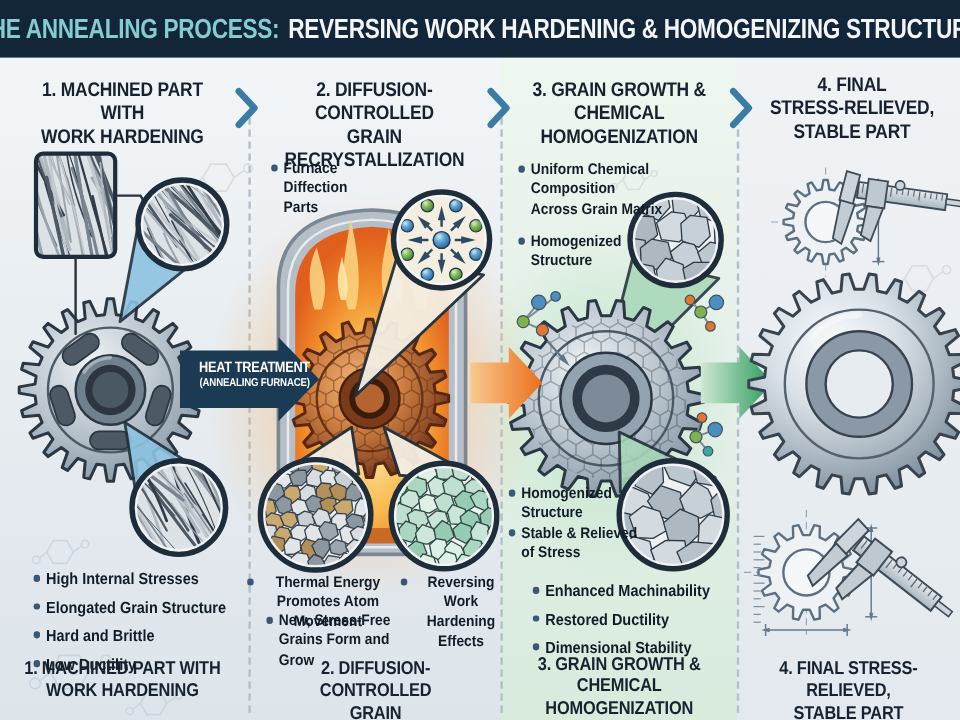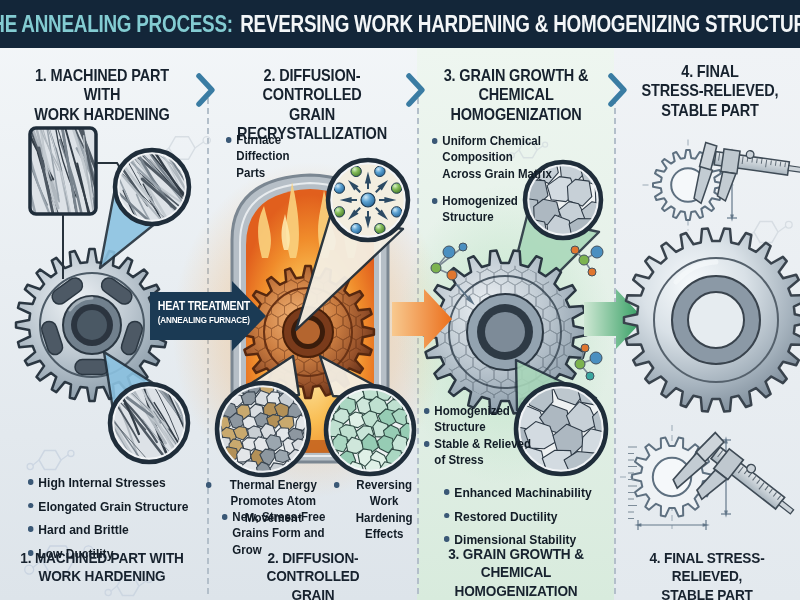--- a/index.html
+++ b/index.html
@@ -18,21 +18,21 @@
   .cxc{transform:scaleX(.88);transform-origin:50% 50%;}
   .cxl{transform:scaleX(.9);transform-origin:0 50%;}
   .hdr{font-weight:bold;font-size:16.5px;line-height:1.18;text-align:center;white-space:pre-line;letter-spacing:-.2px;}
   .ftr{font-weight:bold;font-size:15.5px;line-height:1.18;text-align:center;white-space:pre-line;letter-spacing:-.2px;}
   .brow{display:flex;gap:6px;align-items:flex-start;}
   .dot{width:5.5px;height:5.5px;border-radius:50%;background:#3a5876;flex:none;margin-top:5px;}
   .blbl{font-weight:bold;font-size:13.4px;line-height:1.32;color:#121c26;white-space:pre-line;}
   .bsm{font-size:12.8px;line-height:1.28;}
   .bctr{flex:1;text-align:center;}
   .stack .brow{margin-bottom:6px;}
-  #heattxt{position:absolute;left:149px;top:299px;width:118px;text-align:left;color:#fff;}
+  #heattxt{position:absolute;left:149px;top:299px;width:118px;text-align:right;color:#fff;}
   #heattxt .l1{font-weight:bold;font-size:12.5px;letter-spacing:-.3px;transform:scaleX(.85);transform-origin:50% 50%;white-space:nowrap;}
   #heattxt .l2{font-weight:bold;font-size:9.5px;letter-spacing:-.2px;transform:scaleX(.85);transform-origin:50% 50%;white-space:nowrap;margin-top:1px;}
 </style>
 </head>
 <body>
 
 <div id="stage">
   <div class="colbg" id="col3bg"></div>
   <div class="colbg" id="col4bg"></div>
   <div class="divider" style="left:207px"></div>

